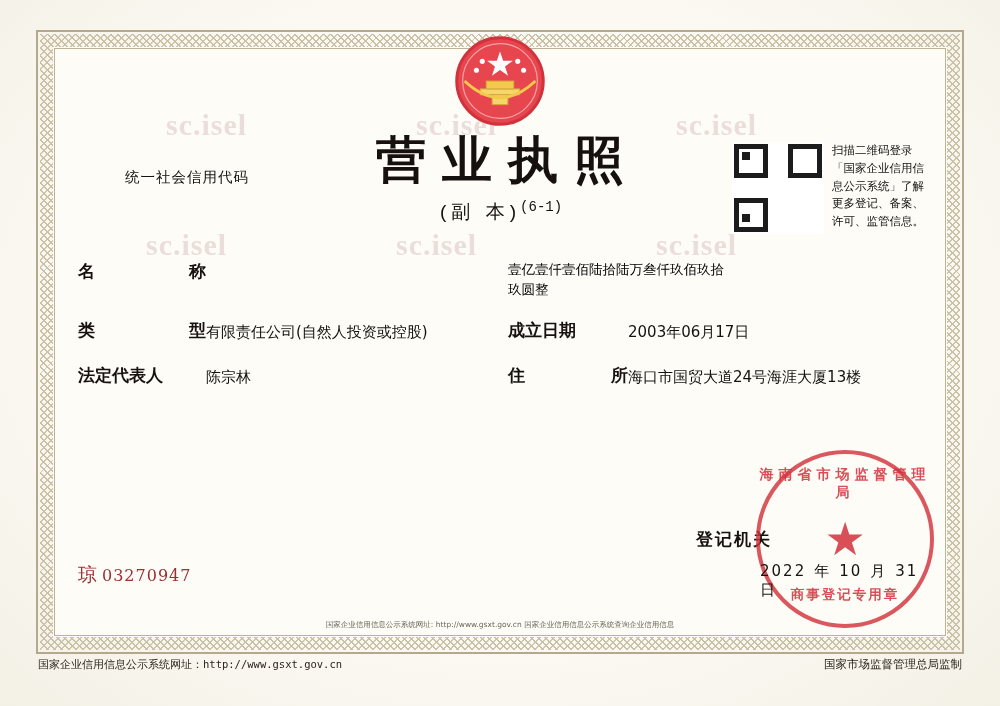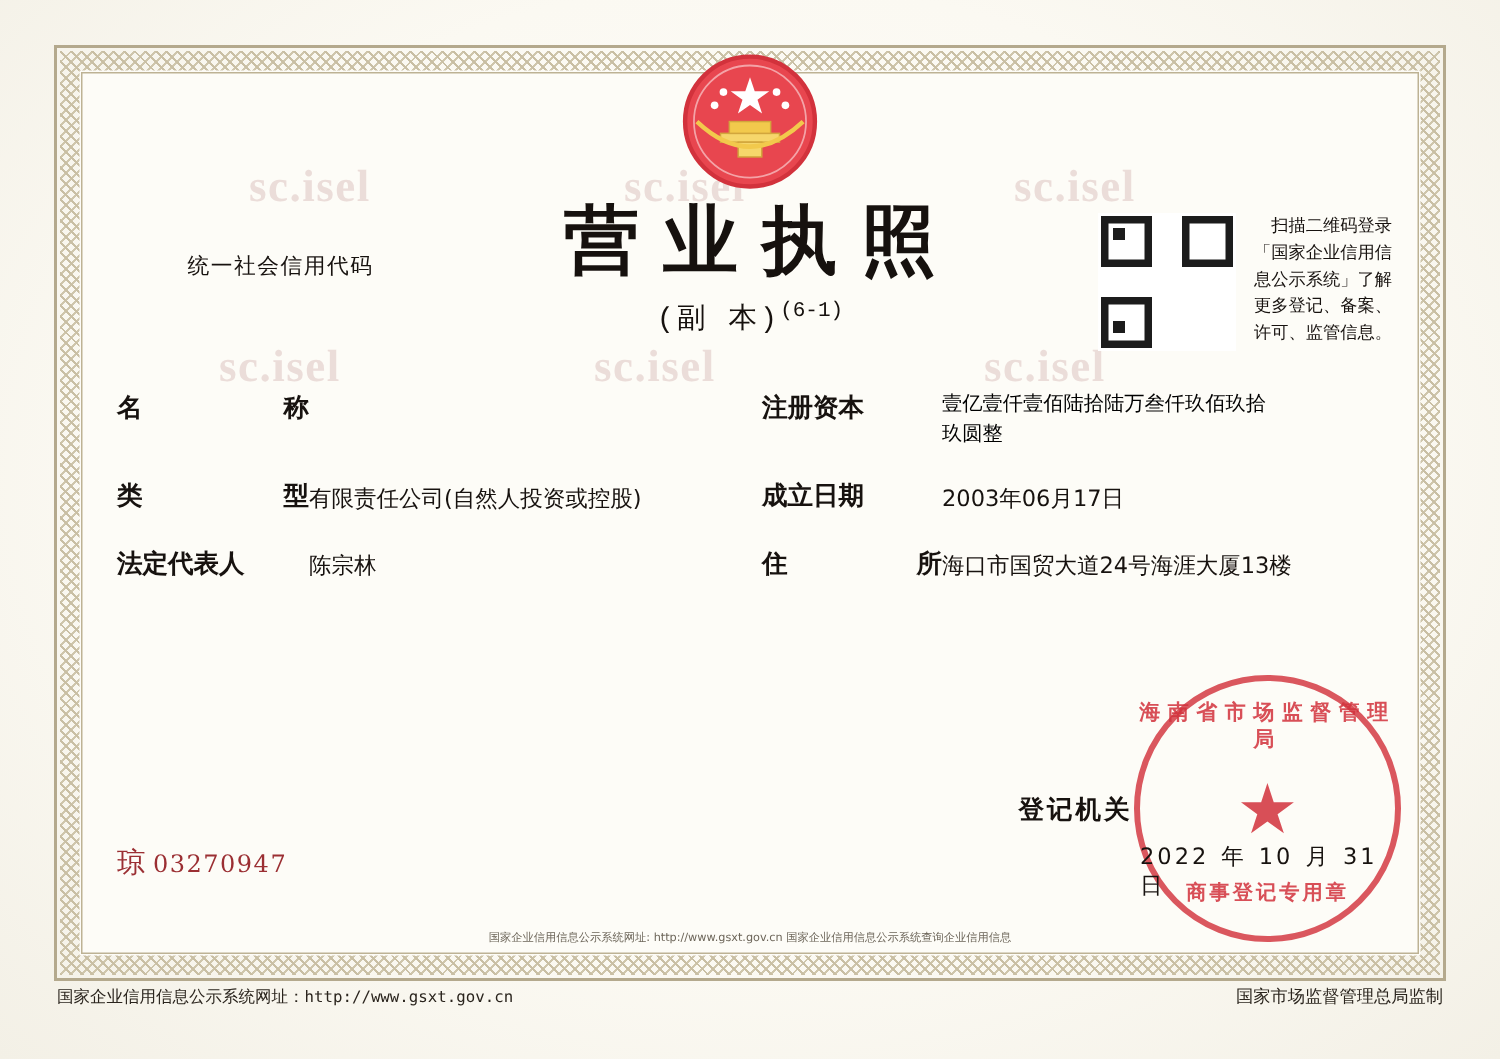--- a/index.html
+++ b/index.html
@@ -195,21 +195,20 @@
     width: 8px; height: 8px;
     background: #1c1c1c;
     box-shadow: 62px 0 0 #1c1c1c, 0 62px 0 #1c1c1c;
   }
   .qr-text {
     margin-left: 8px;
     font-size: 11.5px;
     line-height: 1.55;
     color: #17120f;
     width: 96px;
-    text-align: right;
   }
 
   
   .fields {
     position: absolute;
     left: 22px;
     right: 18px;
     top: 210px;
   }
   .row {
@@ -241,21 +240,21 @@
   }
   .capital-val {
     font-size: 13.5px;
     line-height: 1.45;
     width: 220px;
   }
 
   
   .registrar {
     position: absolute;
-    left: 623px;
+    left: 640px;
     top: 478px;
     font-size: 17px;
     font-weight: bold;
     color: #17120f;
     letter-spacing: 2px;
   }
   .seal {
     position: absolute;
     left: 700px;
     top: 400px;
@@ -407,21 +406,20 @@
     <div class="fields">
 
       <div class="row">
         <div class="col-left">
           <div class="flabel w4">
             <span>名</span>
             <span>称</span>
           </div>
         </div>
         <div class="col-right">
-          <div class="flabel" style="width:120px;">注册资本</div>
           <div class="capital-val">壹亿壹仟壹佰陆拾陆万叁仟玖佰玖拾玖圆整</div>
         </div>
       </div>
 
       <div class="row">
         <div class="col-left">
           <div class="flabel w4">
             <span>类</span>
             <span>型</span>
           </div>

